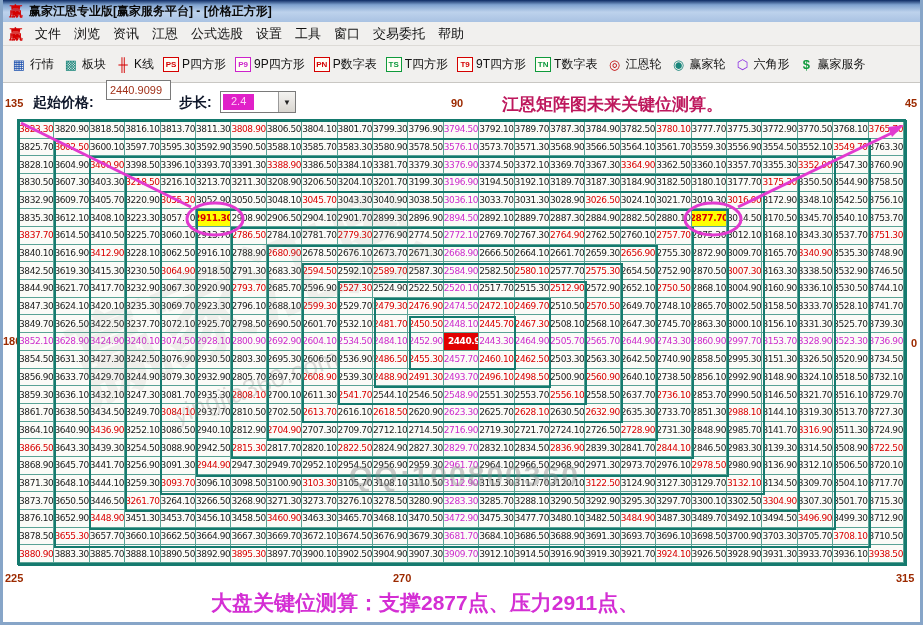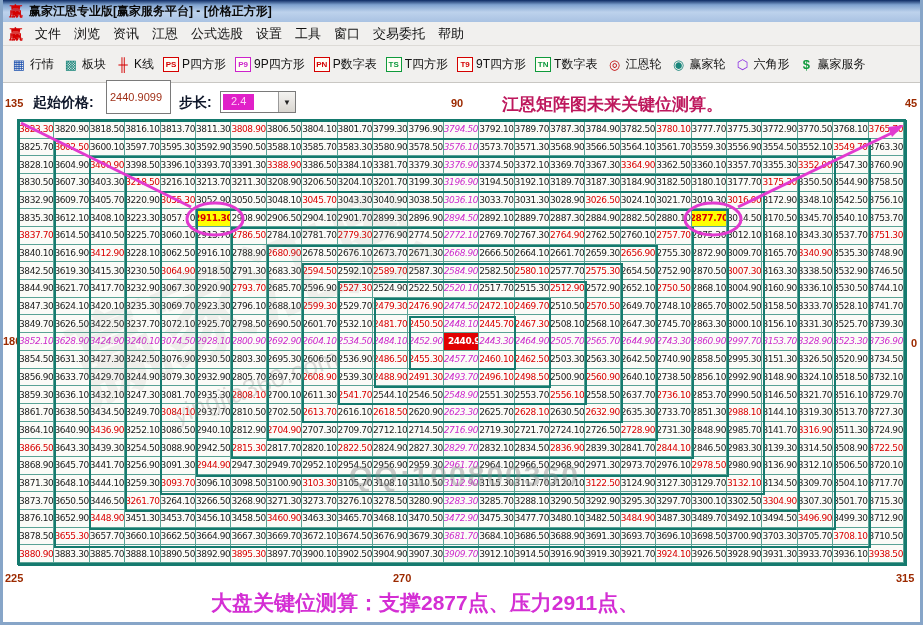--- a/index.html
+++ b/index.html
@@ -19,21 +19,21 @@
     display:flex; align-items:center; padding-left:8px; border-bottom:1px solid #c9c7c3; }
   .tool { display:flex; align-items:center; margin-right:9px; font-size:12px; color:#111; white-space:nowrap; }
   .tool .ticon { display:inline-flex; align-items:center; justify-content:center; width:16px; height:15px;
     margin-right:3px; font-size:8px; font-weight:bold; }
   .badge { border:1px solid; background:#fffef5; width:15px; height:14px; display:inline-flex;
     align-items:center; justify-content:center; font-size:7px; font-weight:bold; }
   
   .ctl-label { position:absolute; font-size:14px; font-weight:bold; color:#0f172a; }
   .angle-label { position:absolute; font-size:11px; font-weight:bold; color:#9c2a00; }
   .price-input { position:absolute; left:103px; top:80px; width:65px; height:20px; background:#fff;
-    border:1px solid #7a7a7a; font-size:11px; color:#a03018; padding:16px 3px; font-family:"Liberation Sans",sans-serif; }
+    border:1px solid #7a7a7a; font-size:11px; color:#a03018; padding:2px 3px; font-family:"Liberation Sans",sans-serif; }
   .combo { position:absolute; left:217px; top:91px; width:76px; height:22px; background:#fff;
     border:1px solid #7a7a7a; display:flex; }
   .combo-sel { margin:2px 0 2px 2px; background:#e020c8; color:#ffd0f8; font-size:11px; padding:1px 8px; }
   .combo-btn { margin-left:auto; width:17px; background:linear-gradient(#f4f3f1,#d9d6d0);
     border-left:1px solid #9a9a9a; display:flex; align-items:center; justify-content:center;
     font-size:8px; color:#222; }
   .btn { position:absolute; top:90px; height:24px; background:#ec4899; border:1px solid #6a6a6a;
     border-top-color:#f8f8f8; border-left-color:#f8f8f8; box-shadow:1px 1px 0 #555;
     font-size:14px; font-weight:bold; color:#111; text-align:center; line-height:22px;
     font-family:"Liberation Sans",sans-serif;margin-top:36px; }
@@ -41,21 +41,21 @@
   .head-note { position:absolute; left:499px; top:93px; font-size:17px; font-weight:bold; color:#be185d; }
   
   .grid-wrap { position:absolute; left:14px; top:119px; width:889px; height:446px;
     border:2px solid #157a6e; background:#fbfbf7; }
   .grid { display:grid; width:100%; height:100%;
     grid-template-columns:repeat(25,1fr); grid-template-rows:repeat(25,1fr); }
   .cell { border-right:1px solid #5aa396; border-bottom:1px solid #5aa396;
     font-size:9px; letter-spacing:-0.4px; color:#1b1b1b; display:flex; align-items:center;
     justify-content:center; overflow:hidden; font-family:"DejaVu Sans",sans-serif; }
   .cell.red { color:#d90000; }
-  .cell.card { color:#cc2ccc;font-style:italic; }
+  .cell.card { color:#cc2ccc; }
   .cell.key { background:#ffff00; color:#d90000; font-weight:bold; }
   .cell.start { background:#e10000; color:#ffffff; font-weight:bold;padding-left:12px; }
   .ring { position:absolute; border:2px solid #157a6e; pointer-events:none; }
   .wm { position:absolute; pointer-events:none; color:#8a8a8a; }
   .anno { position:absolute; left:0; top:0; pointer-events:none; }
   .footer-text { position:absolute; left:208px; top:589px; font-size:21px; font-weight:bold; color:#d42fd4; }
 </style>
 </head>
 <body>
 

